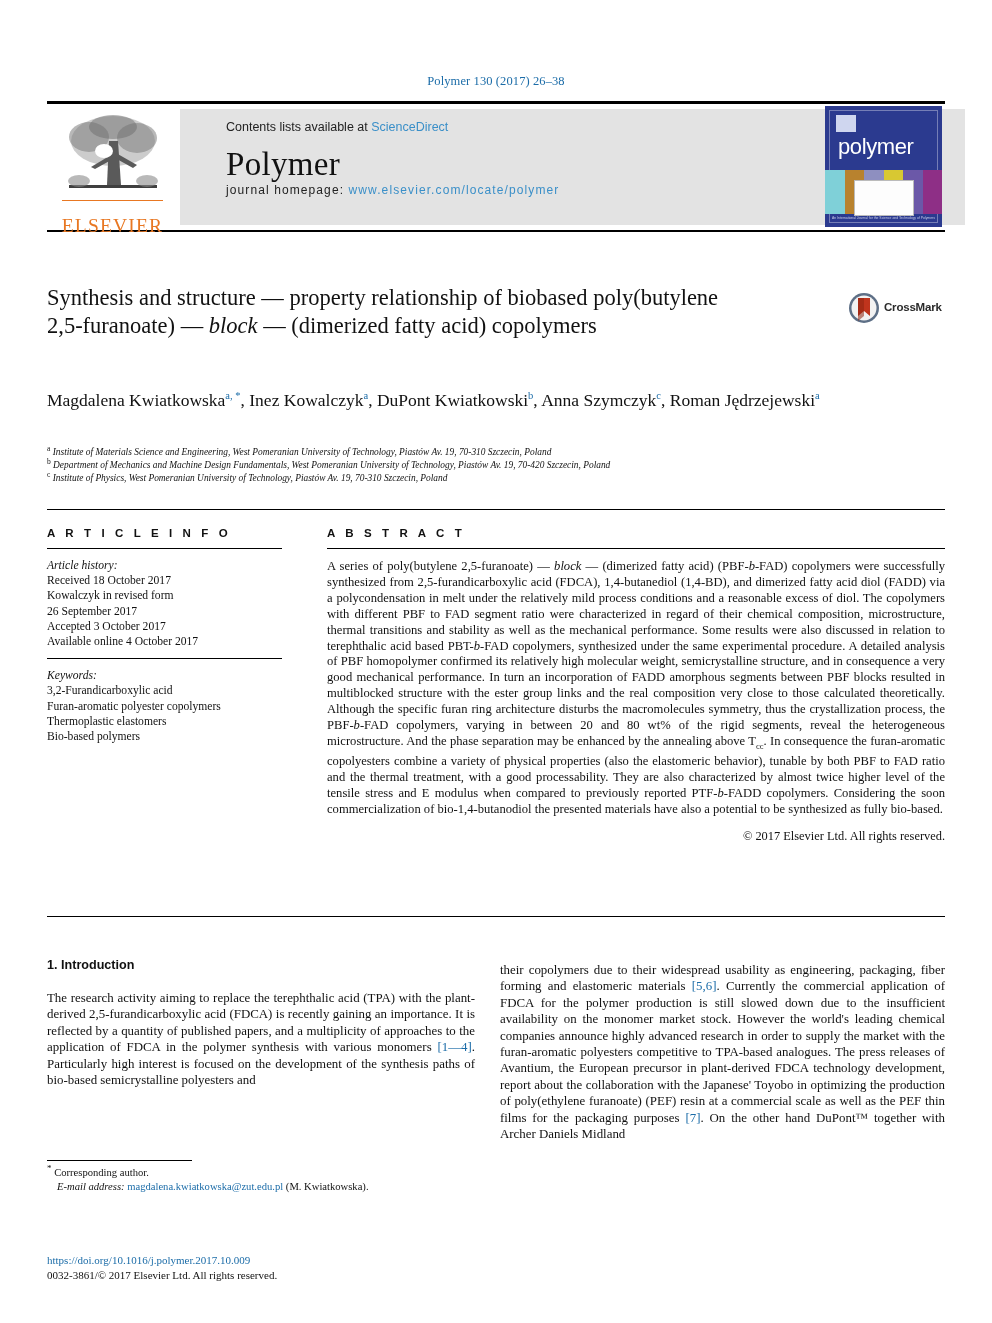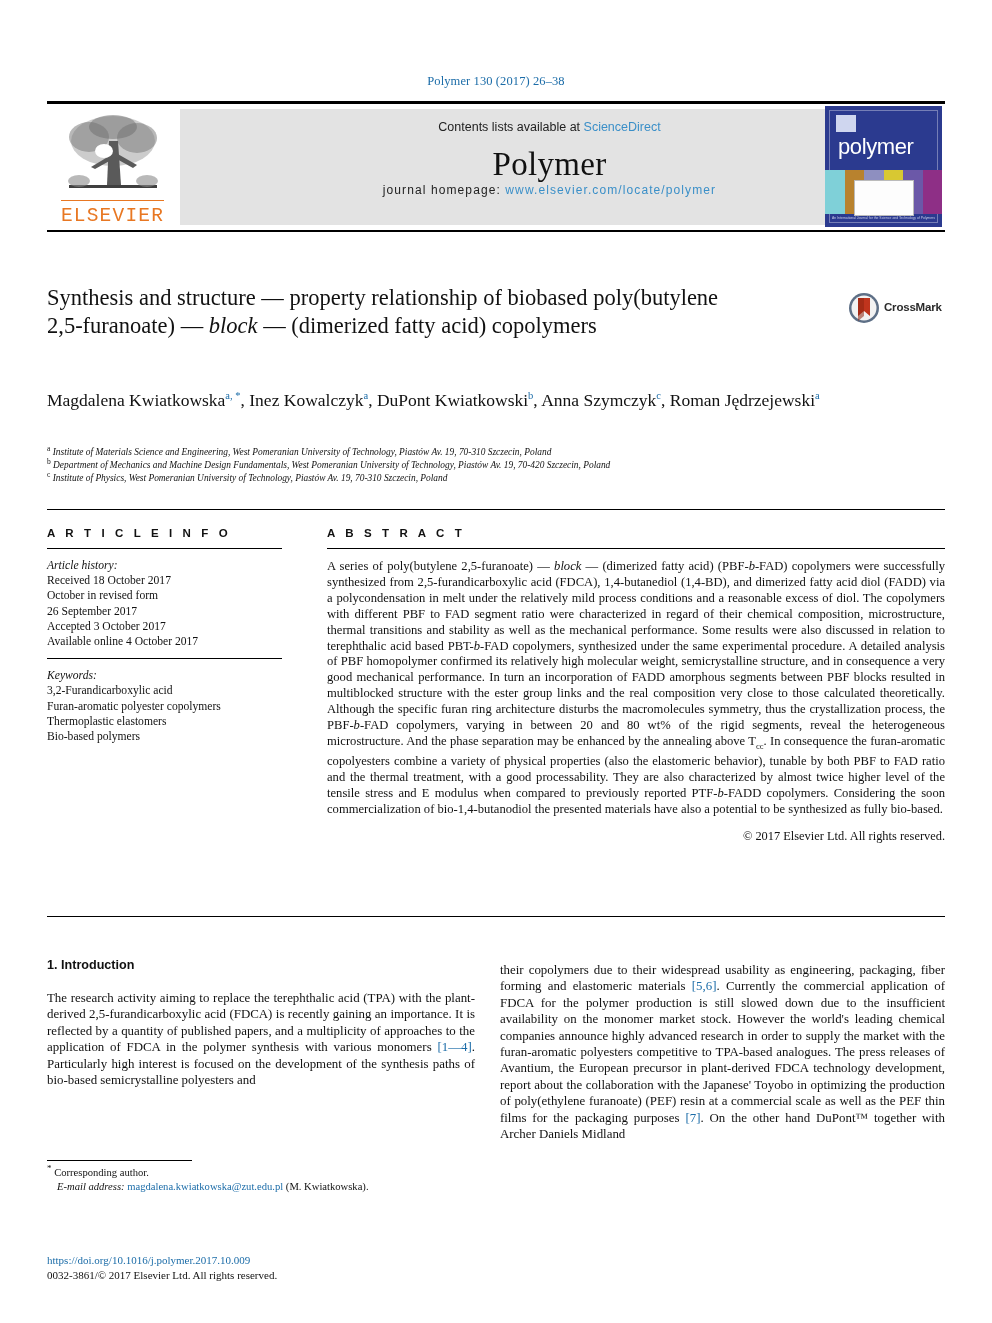--- a/index.html
+++ b/index.html
@@ -58,37 +58,38 @@
   }
   .elsevier-logo {
     position: absolute;
     left: 3px; top: 8px;
     width: 125px;
     height: 117px;
     text-align: center;
   }
   .tree-svg { display:block; margin: 2px auto 0; }
   .elsevier-word {
-    font-family: Liberation Mono, monospace;
+    font-family: Liberation Serif, serif;
     font-size: 19.5px;
     letter-spacing: 1.2px;
     color: #e87722;
     margin-top: 1px;
     border-top: 1.5px solid #e87722;
-    padding-top: 4px;
+    padding-top: 14px;
     display: inline-block;
   }
   .grey-band {
     position: absolute;
     left: 133px;
     top: 8px;
     width: 739px;
     height: 116px;
     background: #e3e3e3;
-    text-align: center;
+    text-align: left;
+    padding-left: 46px;
   }
   .contents-line {
     font-family: "Liberation Sans", sans-serif;
     font-size: 12.5px;
     color: #222;
     padding-top: 11px;
   }
   .contents-line .sd {
     color: #3a8fc8;
   }
@@ -463,21 +464,21 @@
   </div>
 
   <div class="info-rule-top"></div>
 
   <div class="info-col">
     <div class="heading-smallcaps">A R T I C L E   I N F O</div>
     <div class="divider"></div>
     <div class="info-body">
       <div class="lbl">Article history:</div>
       <div>Received 18 October 2017</div>
-      <div>October in revised form</div>
+      <div>Kowalczyk in revised form</div>
       <div>26 September 2017</div>
       <div>Accepted 3 October 2017</div>
       <div>Available online 4 October 2017</div>
     </div>
     <div class="divider"></div>
     <div class="info-body">
       <div class="lbl">Keywords:</div>
       <div>3,2-Furandicarboxylic acid</div>
       <div>Furan-aromatic polyester copolymers</div>
       <div>Thermoplastic elastomers</div>

